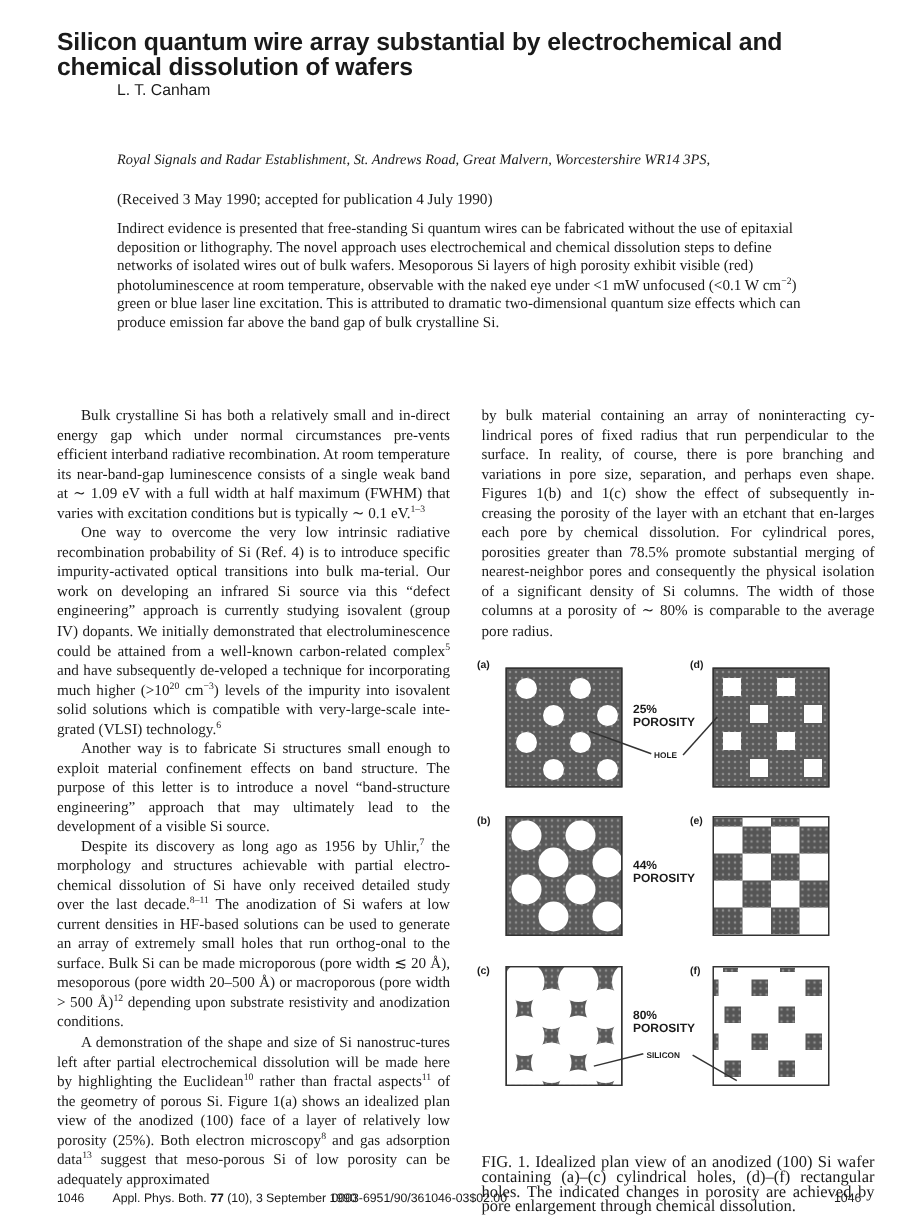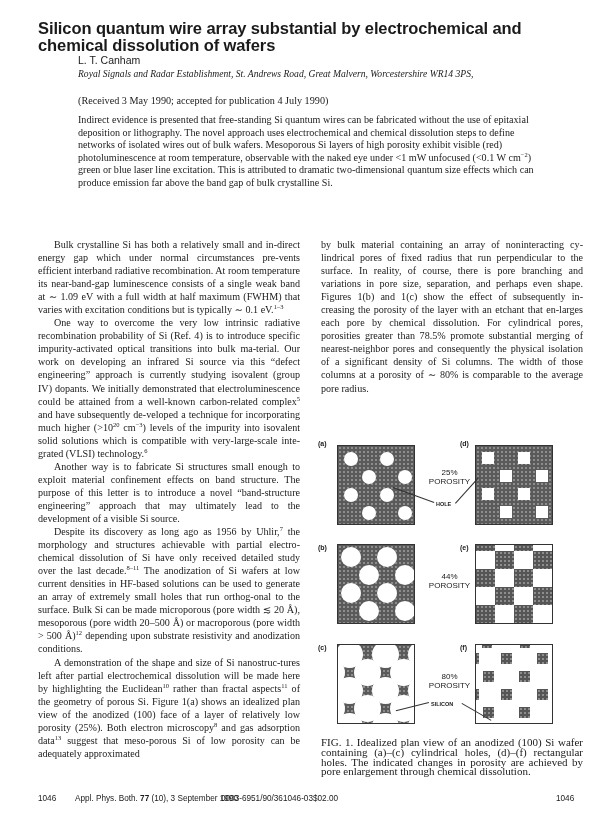--- a/index.html
+++ b/index.html
@@ -1,38 +1,38 @@
 <!DOCTYPE html>
 <html><head>
   <meta charset="utf-8">
   <style>
     html, body { margin: 0; padding: 0; background: #ffffff; }
     body { width: 611px; height: 818px; position: relative; overflow: hidden; color: #1a1a1a; }
     .sans { font-family: "Liberation Sans", "DejaVu Sans", sans-serif; }
-    .serif { font-family: "Liberation Serif", "DejaVu Serif", serif; }
+    .serif { font-family: "Liberation Serif", "DejaVu Serif", serif; margin-top: 33px; }
     #title { position: absolute; left: 38px; top: 20px; width: 540px; font-size: 16.5px; font-weight: bold; line-height: 17px; letter-spacing: -0.1px; }
     #author { position: absolute; left: 78px; top: 54px; font-size: 10.5px; }
     #affil { position: absolute; left: 78px; top: 68px; width: 500px; font-size: 9.6px; font-style: italic; line-height: 11px; }
     #received { position: absolute; left: 78px; top: 95px; font-size: 10.2px; }
     #abstract { position: absolute; left: 78px; top: 114px; width: 470px; font-size: 10.1px; line-height: 12.6px; }
     .col { position: absolute; top: 238px; width: 262px; font-size: 10.1px; line-height: 13.05px; text-align: justify; hyphens: manual; }
     #col-left { left: 38px; }
     #col-right { left: 321px; top: 238px; }
     .col p { margin: 0; text-indent: 16px; }
     .col p.noindent { text-indent: 0; }
     sup { font-size: 6.5px; line-height: 0; vertical-align: 4px; }
     #figure { position: absolute; left: 310px; top: 430px; width: 290px; height: 300px; }
     .panel { position: absolute; width: 78px; height: 80px; border: 1.5px solid #333; box-sizing: border-box; overflow: hidden; }
     .panel.dark { background-color: #5a5a5a; background-image: radial-gradient(#8d8d8d 0.8px, transparent 1.1px); background-size: 4px 4px; }
     .panel.light { background: #ffffff; }
     .plabel { position: absolute; font-size: 7px; font-weight: bold; }
     .hole-c { position: absolute; background: #fff; border-radius: 50%; }
     .si-sq { position: absolute; background-color: #555; background-image: radial-gradient(#8d8d8d 0.8px, transparent 1.1px); background-size: 4px 4px; }
     .hole-sq { position: absolute; background: #fff; }
-    .poro { position: absolute; font-size: 8px; font-weight: normal; text-align: center; line-height: 9px; }
+    .poro { position: absolute; font-size: 8px; font-weight: bold; text-align: left; line-height: 9px; }
     .tag { position: absolute; font-size: 5.5px; font-weight: bold; }
     .arrow-line { position: absolute; height: 1px; background: #333; transform-origin: 0 0; }
     #caption { position: absolute; left: 321px; top: 738px; width: 262px; font-size: 11px; line-height: 9.8px; text-align: justify; }
     #footer { position: absolute; left: 38px; top: 794px; width: 545px; font-size: 8.2px; }
     #footer span { position: absolute; top: 0; white-space: nowrap; text-align: center; }
   </style>
 </head>
 <body>
 
 <h1 id="title" class="sans" style="margin:0;">Silicon quantum wire array substantial by electrochemical and chemical dissolution of wafers</h1>

